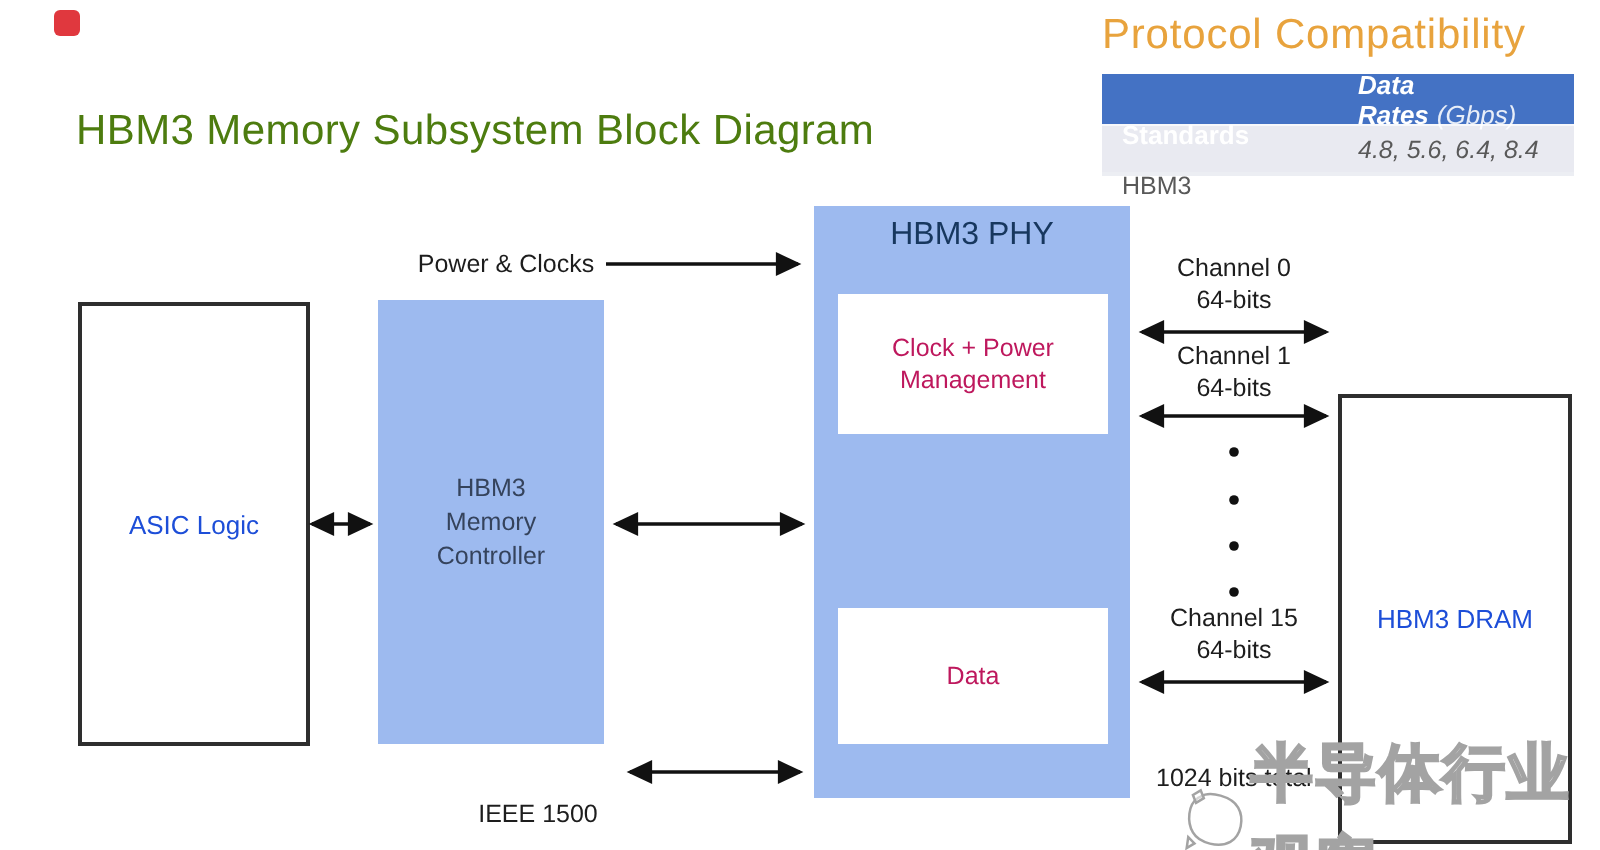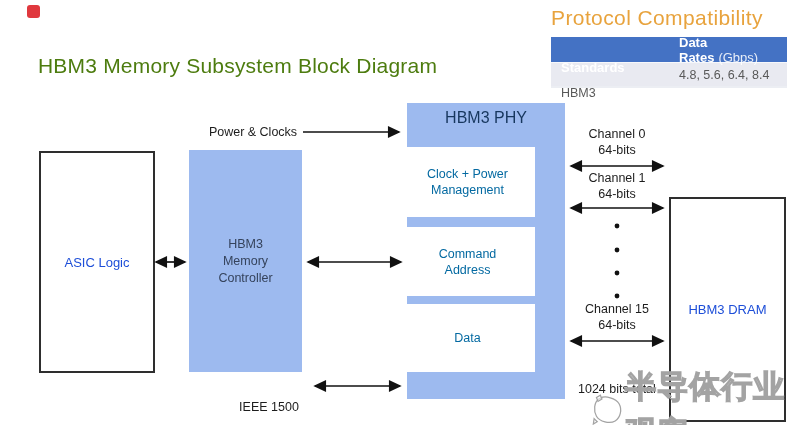--- a/index.html
+++ b/index.html
@@ -12,33 +12,33 @@
   .red-badge{left:27px;top:5px;width:13px;height:13px;background:#e0383e;border-radius:3px;}
   
   .diagram-title{left:38px;top:54px;font-size:21px;color:#4d7c0f;letter-spacing:.2px;}
   .proto-title{left:551px;top:6px;font-size:21px;color:#e8a33d;letter-spacing:.4px;}
   
   .ptable{left:551px;top:37px;width:236px;font-size:12.5px;border-bottom:2px solid #eceef3;}
   .ptable .tr{display:flex;align-items:center;}
   .ptable .thead{background:#4472c4;color:#fff;font-weight:bold;font-size:13px;height:25px;}
   .ptable .trow{background:#e9eaf1;color:#595959;height:23px;border-top:1px solid #f7f8fb;}
   .ptable .c1{width:118px;padding-left:10px;margin-top:36px;}
-  .ptable .c2{flex:1;}
+  .ptable .c2{flex:1;font-style:italic;}
   .ptable .unit{font-weight:normal;color:rgba(255,255,255,.88);margin-left:4px;}
   
   .outbox{background:#fff;border:2px solid #2e2e2e;display:flex;align-items:center;justify-content:center;
           font-size:13px;color:#1d4ed8;}
   .asic{left:39px;top:151px;width:112px;height:218px;}
   .dram{left:669px;top:150px;width:113px;height:221px;margin-top:47px;}
   .bluebox{background:#9dbaef;}
   .controller{left:189px;top:150px;width:113px;height:222px;display:flex;align-items:center;justify-content:center;}
   .phy{left:407px;top:103px;width:158px;height:296px;}
   .phy-title{left:407px;top:109px;width:158px;text-align:center;font-size:16px;color:#17375e;font-weight:500;}
-  .subbox{left:400px;width:135px;background:#fff;display:flex;align-items:center;justify-content:center;
-          font-size:12.5px;color:#0369a1;}
+  .subbox{left:419px;width:135px;background:#fff;display:flex;align-items:center;justify-content:center;
+          font-size:12.5px;color:#be185d;}
   .sub1{top:147px;height:70px;}
   .sub2{top:227px;height:69px;}
   .sub3{top:304px;height:68px;}
   .prewrap{white-space:pre-line;text-align:center;line-height:16px;}
   .ctl-label{white-space:pre-line;text-align:center;line-height:17px;font-size:12.5px;color:#35435c;}
   
   .conn-label{font-size:12.5px;color:#1d1d1d;}
   .lbl-power{left:205px;top:125px;width:96px;text-align:center;}
   .lbl-dfi{left:304px;top:239px;width:100px;text-align:center;}
   .lbl-ieee{left:234px;top:400px;width:70px;text-align:center;}
@@ -85,24 +85,20 @@
 Memory
 Controller</span>
   </div>
 
   <div class="abs bluebox phy"></div>
   <div class="abs phy-title">HBM3 PHY</div>
   <div class="abs subbox sub1">
     <span class="prewrap">Clock + Power
 Management</span>
   </div>
-  <div class="abs subbox sub2">
-    <span class="prewrap">Command
-Address</span>
-  </div>
   <div class="abs subbox sub3">
     <span class="prewrap">Data</span>
   </div>
 
   <div class="abs outbox dram">
     <span>HBM3 DRAM</span>
   </div>
 
   <div class="abs conn-label lbl-power">Power &amp; Clocks</div>
   <div class="abs conn-label lbl-ieee">IEEE 1500</div>

